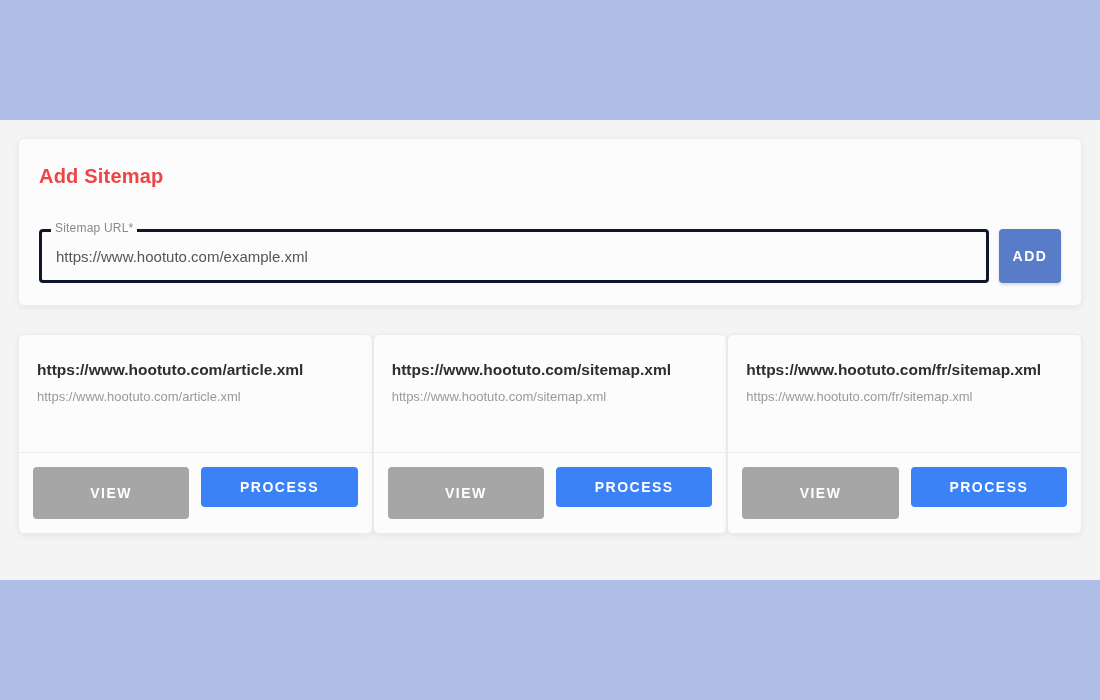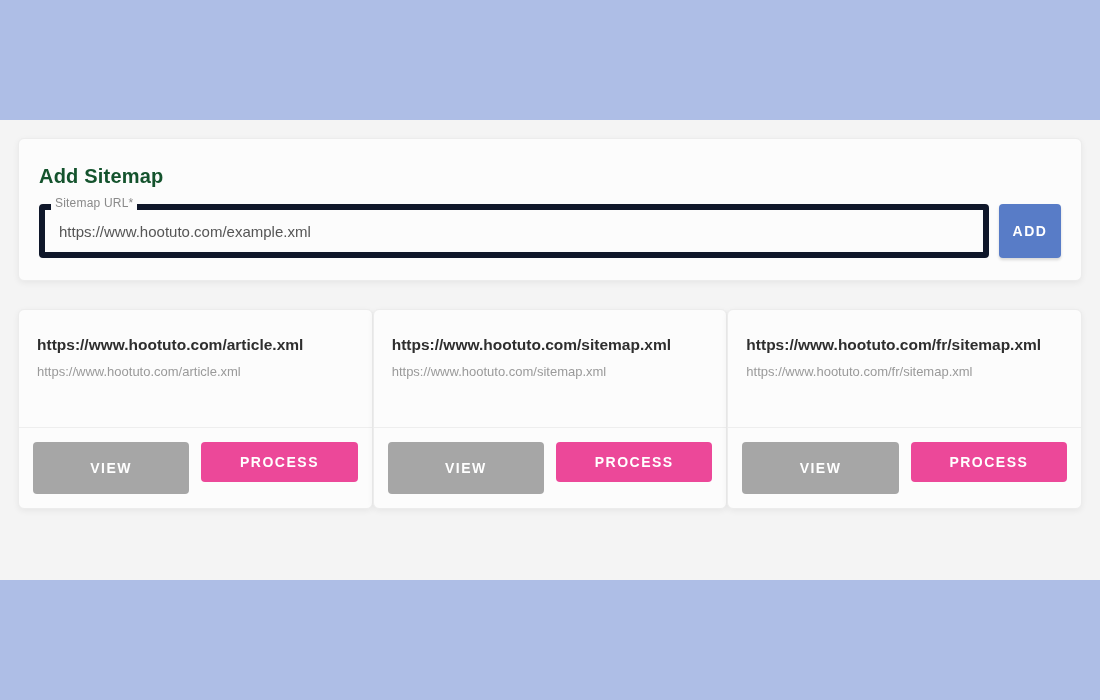--- a/index.html
+++ b/index.html
@@ -23,23 +23,23 @@
     border: 1px solid #ececec;
     border-radius: 6px;
     box-shadow: 0 2px 6px rgba(0,0,0,0.06);
   }
   .add-card {
     padding: 26px 20px 22px 20px;
   }
   .add-title {
     font-size: 20px;
     font-weight: 700;
-    color: #14532d;
+    color: #ef4444;
     letter-spacing: 0.2px;
-    margin-bottom: 16px;
+    margin-bottom: 41px;
   }
   .add-row {
     display: flex;
     align-items: flex-start;
     gap: 10px;
   }
   .field-wrap {
     position: relative;
     flex: 1;
   }
@@ -49,21 +49,21 @@
     left: 12px;
     background: #fcfcfc;
     padding: 0 4px;
     font-size: 12px;
     color: #8a8a8a;
     letter-spacing: 0.2px;
   }
   .field-wrap input {
     width: 100%;
     height: 54px;
-    border: 6px solid #0f172a;
+    border: 3px solid #0f172a;
     border-radius: 4px;
     padding: 0 14px;
     font-size: 15px;
     color: #555;
     background: #fcfcfc;
     outline: none;
   }
   .btn {
     border: none;
     border-radius: 4px;
@@ -120,21 +120,21 @@
     gap: 12px;
   }
   .btn-view {
     flex: 1;
     height: 52px;
     background: #a6a6a6;
   }
   .btn-process {
     flex: 1;
     height: 40px;
-    background: #ec4899;
+    background: #3b82f6;
   }
 </style>
 </head>
 <body>
 
 <div class="page">
 
   <div class="card add-card">
     <div class="add-title">Add Sitemap</div>
     <div class="add-row">

